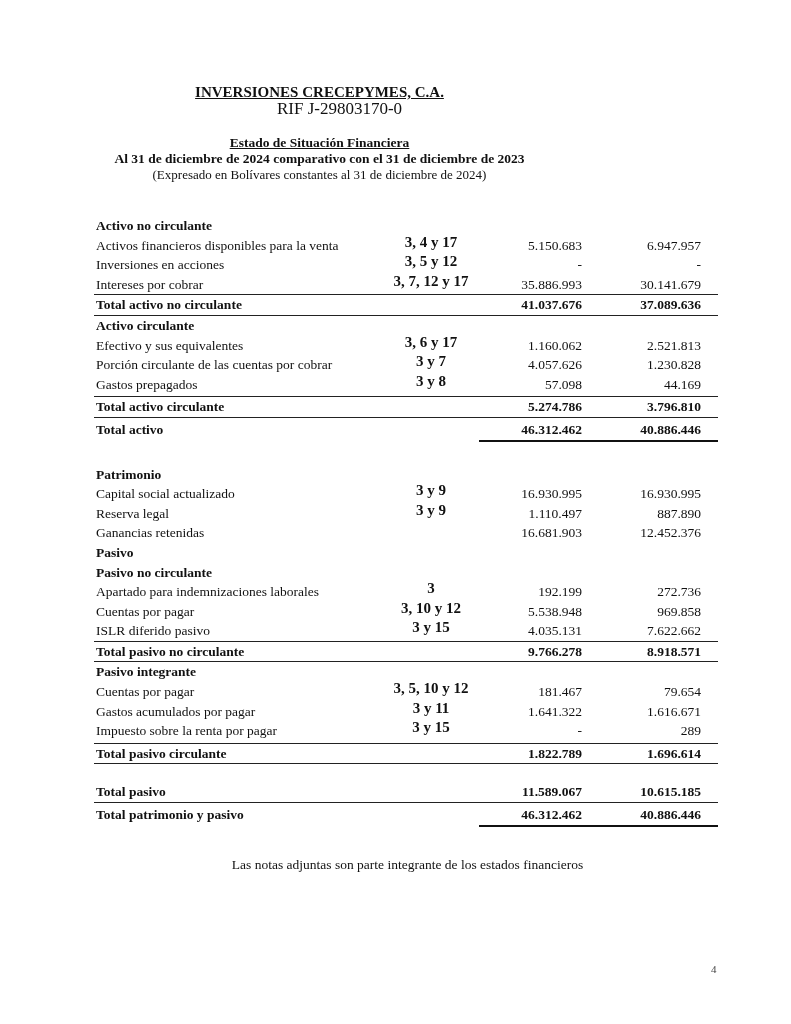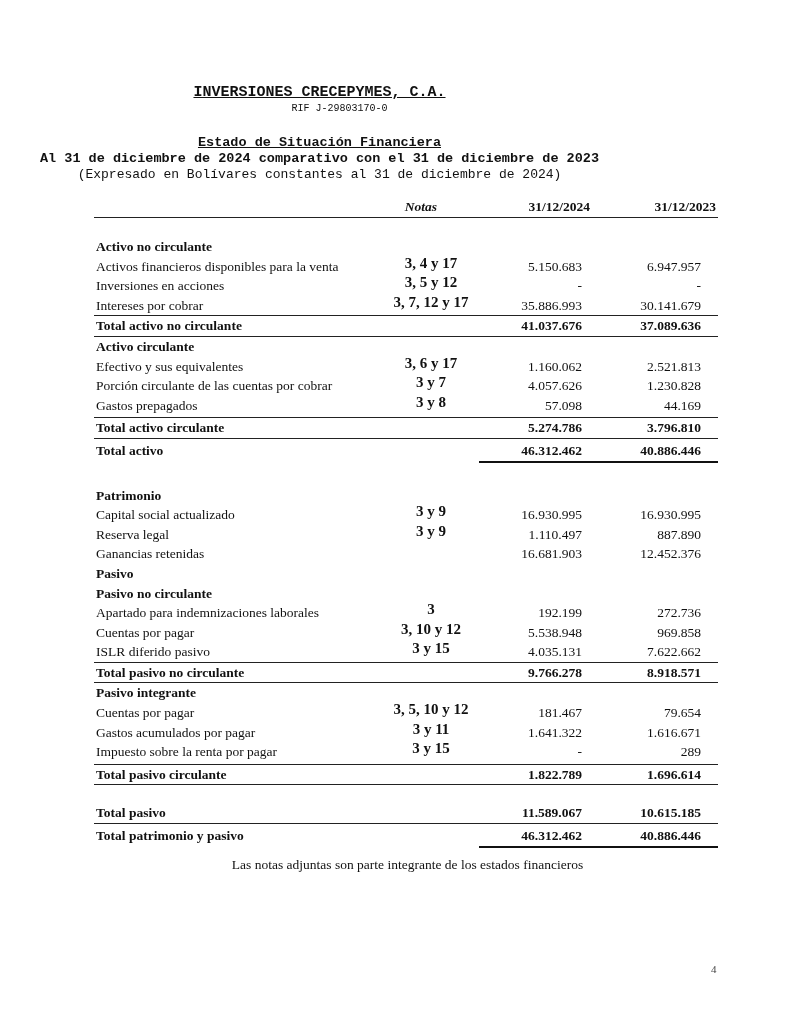--- a/index.html
+++ b/index.html
@@ -1,19 +1,19 @@
 <!DOCTYPE html>
 <html><head>
 <meta charset="utf-8">
 <style>
   html, body { margin: 0; padding: 0; background: #ffffff; }
   body { width: 791px; height: 1024px; position: relative; font-family: "Liberation Serif", serif; color: #111; }
-  .header { position: absolute; top: 84px; left: 0; width: 639px; text-align: center; font-family: Liberation Mono, monospace; }
+  .header { position: absolute; top: 84px; left: 0; width: 639px; text-align: center; }
   .company { font-weight: bold; text-decoration: underline; font-size: 15px; line-height: 17px; }
-  .rif { font-size: 10px; line-height: 16px; padding-left: 40px; }
+  .rif { font-size: 17px; line-height: 16px; padding-left: 40px; }
   .stmt-title { font-weight: bold; text-decoration: underline; font-size: 13.5px; line-height: 16px; margin-top: 18px; }
   .stmt-sub { font-weight: bold; font-size: 13.5px; line-height: 16px; }
   .stmt-note { font-size: 13px; line-height: 16px; }
 
   .table { position: absolute; top: 197px; left: 94px; width: 624px; font-size: 13.5px; }
   .row { position: relative; height: 19.6px; line-height: 19.6px; }
   .row .label { position: absolute; left: 2px; white-space: nowrap; }
   .row .notes { position: absolute; left: 290px; width: 94px; text-align: center; font-weight: bold; font-size: 15px; top: -3px; }
   .row .v1 { position: absolute; right: 136px; text-align: right; }
   .row .v2 { position: absolute; right: 17px; text-align: right; }
@@ -33,25 +33,20 @@
 
 <div class="header">
   <div class="company">INVERSIONES CRECEPYMES, C.A.</div>
   <div class="rif">RIF J-29803170-0</div>
   <div class="stmt-title">Estado de Situación Financiera</div>
   <div class="stmt-sub">Al 31 de diciembre de 2024 comparativo con el 31 de diciembre de 2023</div>
   <div class="stmt-note">(Expresado en Bolívares constantes al 31 de diciembre de 2024)</div>
 </div>
 
 <div class="table">
-  <div class="row hdr">
-    <span class="notes">Notas</span>
-    <span class="v1">31/12/2024</span>
-    <span class="v2">31/12/2023</span>
-  </div>
   <div class="gap" style="height:19px"></div>
 
   <div class="row bold">
       <span class="label">Activo no circulante</span>
     </div>
   <div class="row">
       <span class="label">Activos financieros disponibles para la venta</span>
       <span class="notes">3, 4 y 17</span>
       <span class="v1">5.150.683</span>
       <span class="v2">6.947.957</span>

